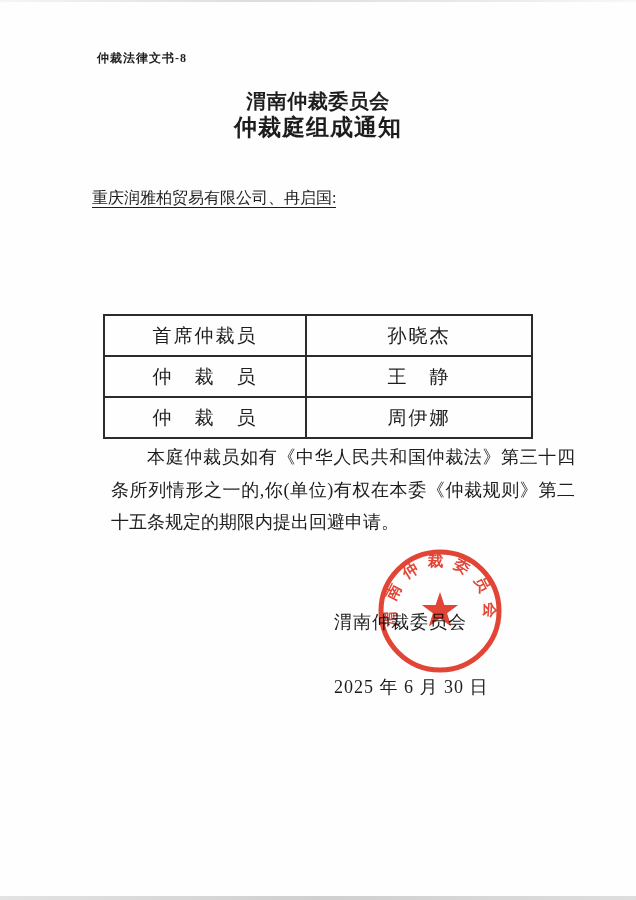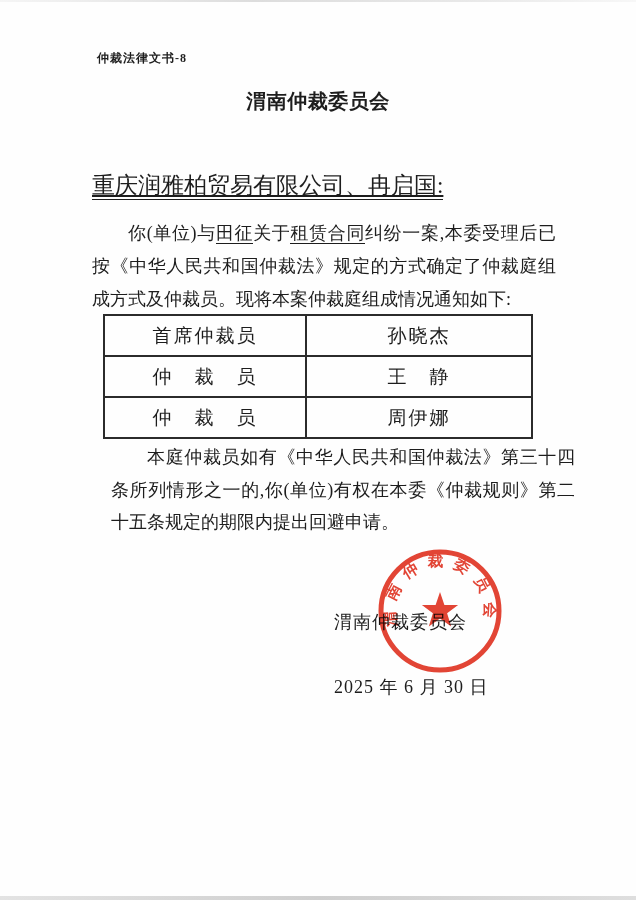--- a/index.html
+++ b/index.html
@@ -23,22 +23,22 @@
     position:absolute;left:0;top:88px;width:636px;
     text-align:center;font-size:20px;line-height:26px;font-weight:bold;
     letter-spacing:0.5px;
   }
   .title2{
     position:absolute;left:0;top:112px;width:636px;
     text-align:center;font-size:23px;line-height:32px;font-weight:bold;
     letter-spacing:1px;
   }
   .addressee{
-    position:absolute;left:92px;top:174px;width:480px;
-    font-size:23px;line-height:24px;text-decoration:underline;
+    position:absolute;left:92px;top:186px;width:480px;
+    font-size:16px;line-height:24px;
   }
   .u-strong{border-bottom:1.5px solid #1d1d1d;padding-bottom:1px;}
   .para{
     position:absolute;left:92px;width:464px;margin:0;
     font-size:18px;
     text-align:justify;text-justify:inter-ideograph;
     text-indent:2em;
   }
   .para1{top:217px;line-height:33px;}
   .para2{top:441px;line-height:32.5px;margin-left:19px;}
@@ -83,24 +83,24 @@
 </head>
 <body>
 
 <div class="page">
 
   <div class="scan-edge top"></div>
 
   <div class="doc-label">仲裁法律文书-8</div>
 
   <div class="title1">渭南仲裁委员会</div>
+  <div class="title2">仲裁庭组成通知</div>
 
   <div class="addressee"><span class="u-strong">重庆润雅柏贸易有限公司、冉启国:</span></div>
 
-  <p class="para para1"><span>你(单位)与</span><span class="u">田征</span><span>关于</span><span class="u">租赁合同</span><span>纠纷一案,本委受理后已按《中华人民共和国仲裁法》规定的方式确定了仲裁庭组成方式及仲裁员。现将本案仲裁庭组成情况通知如下:</span></p>
 
   <table class="tribunal">
     <tbody>
         <tr>
           <td>首席仲裁员</td>
           <td>孙晓杰</td>
         </tr>
         <tr>
           <td>仲　裁　员</td>
           <td>王　静</td>

